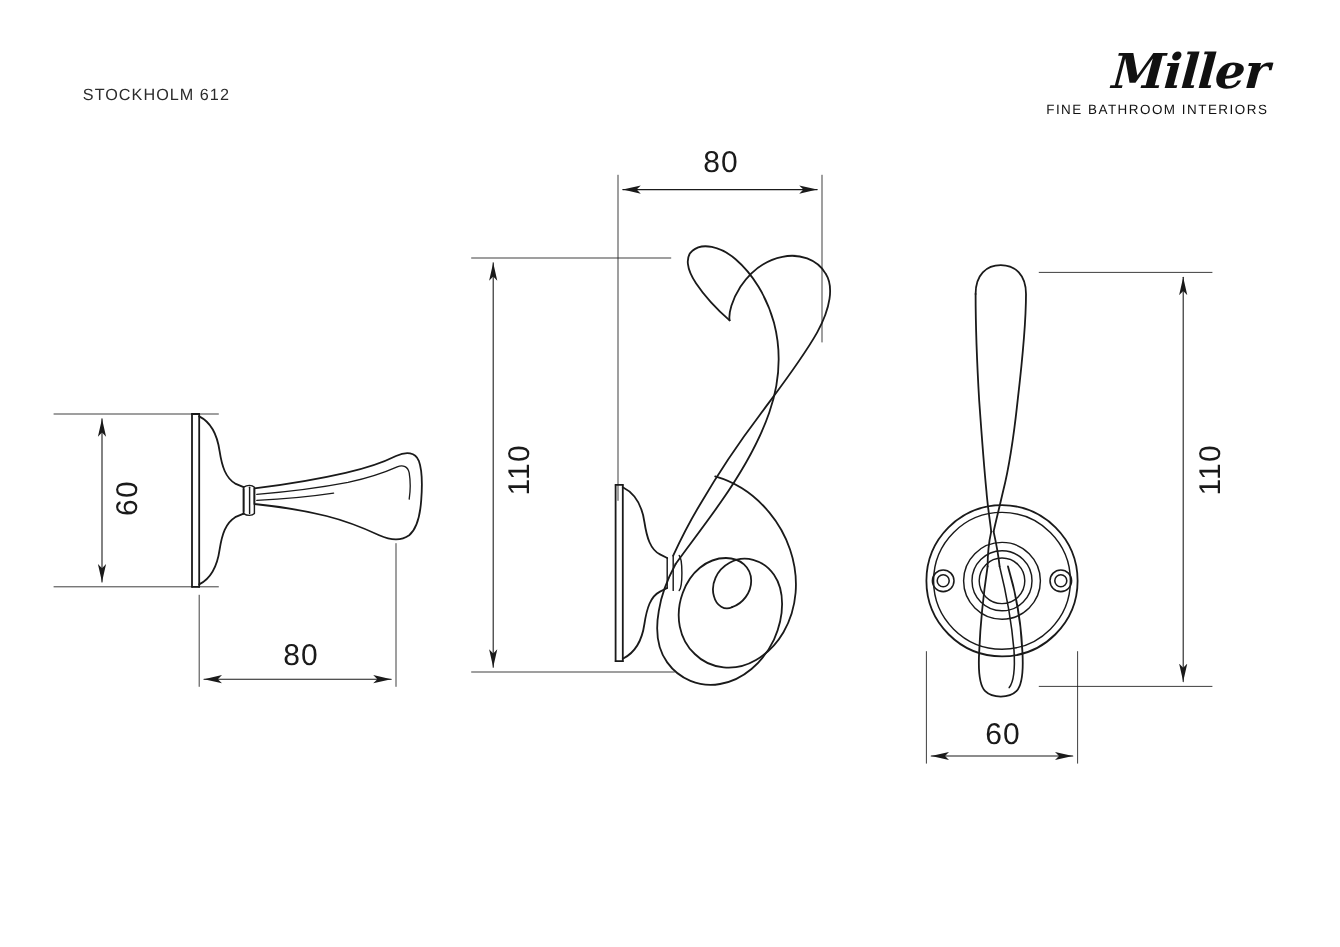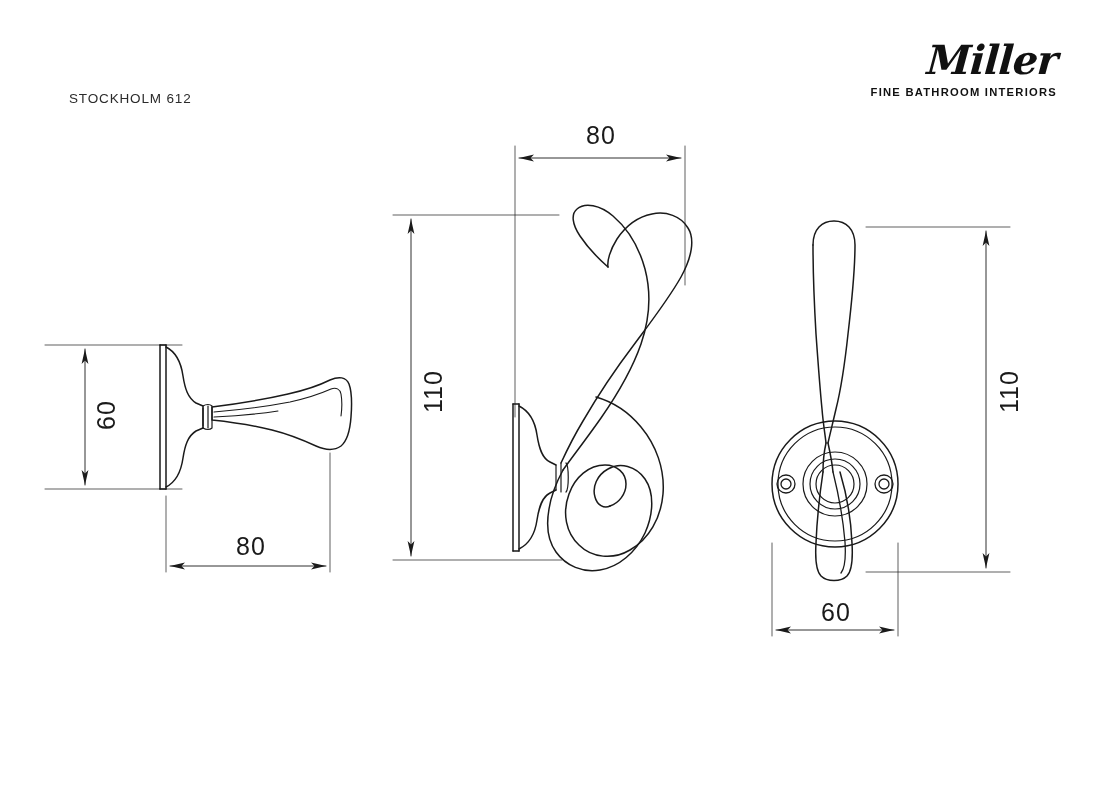--- a/index.html
+++ b/index.html
@@ -28,21 +28,20 @@
   }
   .part-title {
     position: absolute;
     left: 69px;
     top: 71px;
     font-size: 13.5px;
     letter-spacing: 0.85px;
     color: #2b2b2b;
     white-space: nowrap;
     font-family: "Liberation Sans", sans-serif;
-    margin-top: 20px;
   }
   .brand-block {
     position: absolute;
     right: 60px;
     top: 40px;
     text-align: right;
     line-height: 1;
   }
   .brand-mark {
     font-family: "DejaVu Serif", serif;
@@ -54,21 +53,21 @@
     display: block;
     transform: skewX(-4deg);
   }
   .brand-tag {
     display: block;
     margin-top: 7px;
     font-size: 11.2px;
     letter-spacing: 1.25px;
     color: #111111;
     font-family: "Liberation Sans", sans-serif;
-    font-weight: 700;
+    font-weight: 400;
     font-variant: small-caps;
   }
   .dim-text {
     position: absolute;
     font-family: "Liberation Sans", sans-serif;
     font-size: 25px;
     color: #1a1a1a;
     letter-spacing: 1px;
     white-space: nowrap;
   }

